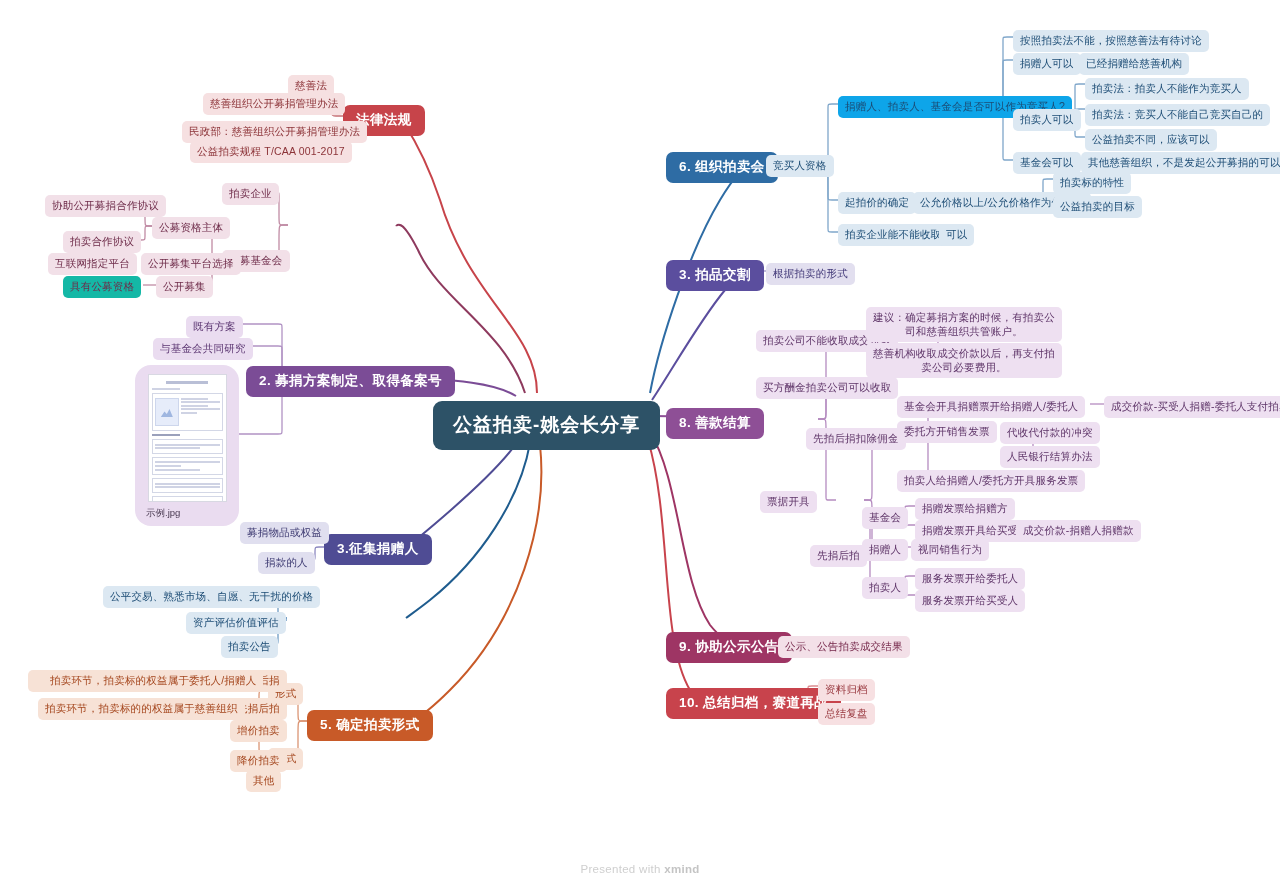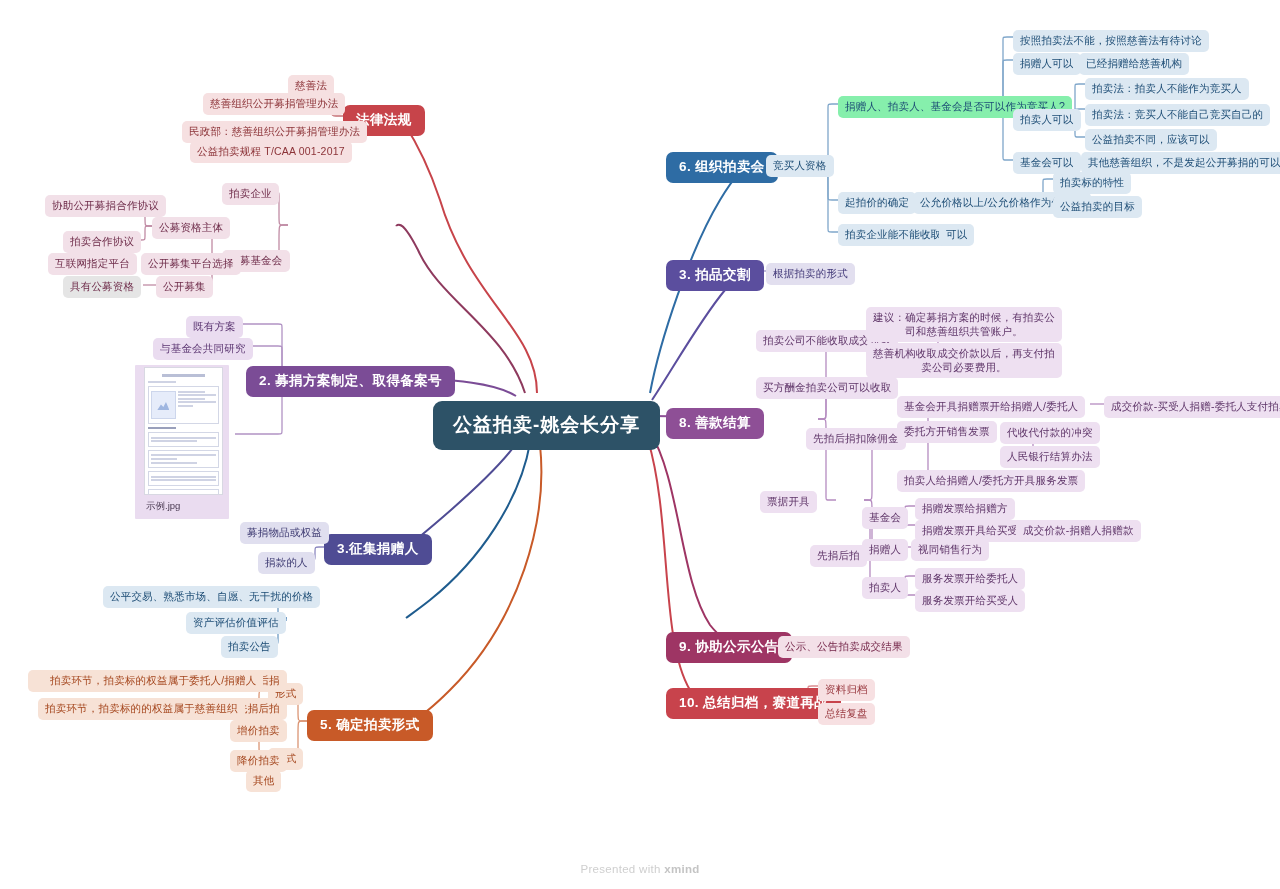--- a/index.html
+++ b/index.html
@@ -24,22 +24,22 @@
     padding:7px 13px;line-height:1.25;letter-spacing:.4px;
   }
   
   .sub{
     border-radius:5px;font-size:10.5px;padding:4px 7px;line-height:1.3;
     letter-spacing:.2px;
   }
   .sub.wrap{white-space:normal;text-align:center;}
   
   .imgnode{
-    background:#EADCF0;border-radius:1px;padding:2px 9px 6px 9px;
-    width:94px;box-sizing:border-box;
+    background:#EADCF0;border-radius:16px;padding:9px 9px 6px 9px;
+    width:104px;box-sizing:border-box;
   }
   .imgnode .thumb{
     width:79px;height:128px;background:#ffffff;border:1px solid #d8d8e2;
     margin:0 auto;display:block;box-sizing:border-box;padding:4px 3px;
     overflow:hidden;
   }
   .imgnode .cap{font-size:9.5px;color:#4a3a52;margin-top:5px;text-align:left;padding-left:2px;}
   .ln{height:2px;background:#cfd3e4;margin:1.6px 0;}
   .ln.t{height:3px;background:#b9bfd6;width:60%;margin:2px auto 4px auto;}
   .ln.s{width:70%;}
@@ -194,21 +194,21 @@
 <div class="node sub" style="left:190px;top:141px;background:#F6E0E1;color:#8C3338;">公益拍卖规程 T/CAA 001-2017</div>
 
 <div class="node sub" style="left:222px;top:183px;background:#F2E0E8;color:#6E2B49;">拍卖企业</div>
 <div class="node sub" style="left:222px;top:250px;background:#F2E0E8;color:#6E2B49;">公募基金会</div>
 <div class="node sub" style="left:152px;top:217px;background:#F2E0E8;color:#6E2B49;">公募资格主体</div>
 <div class="node sub" style="left:141px;top:253px;background:#F2E0E8;color:#6E2B49;">公开募集平台选择</div>
 <div class="node sub" style="left:156px;top:276px;background:#F2E0E8;color:#6E2B49;">公开募集</div>
 <div class="node sub" style="left:45px;top:195px;background:#F2E0E8;color:#6E2B49;">协助公开募捐合作协议</div>
 <div class="node sub" style="left:63px;top:231px;background:#F2E0E8;color:#6E2B49;">拍卖合作协议</div>
 <div class="node sub" style="left:48px;top:253px;background:#F2E0E8;color:#6E2B49;">互联网指定平台</div>
-<div class="node sub" style="left:63px;top:276px;background:#e5e5e5;color:#6E2B49;">具有公募资格</div>
+<div class="node sub" style="left:63px;top:276px;background:#14b8a6;color:#6E2B49;">具有公募资格</div>
 
 <div class="node main" style="left:246px;top:366px;background:#7B4C96;">2. 募捐方案制定、取得备案号</div>
 <div class="node sub" style="left:186px;top:316px;background:#EADCF0;color:#5B3571;">既有方案</div>
 <div class="node sub" style="left:153px;top:338px;background:#EADCF0;color:#5B3571;">与基金会共同研究</div>
 
 <div class="node imgnode" style="left:135px;top:365px;">
   <div class="thumb">
     <div class="ln t"></div>
     <div class="ln q" style="margin-left:0;"></div>
     <div class="formbox">
@@ -261,21 +261,21 @@
 <div class="node sub" style="left:230px;top:670px;background:#F7E2D6;color:#A4451C;">先拍后捐</div>
 <div class="node sub" style="left:230px;top:698px;background:#F7E2D6;color:#A4451C;">先捐后拍</div>
 <div class="node sub" style="left:230px;top:720px;background:#F7E2D6;color:#A4451C;">增价拍卖</div>
 <div class="node sub" style="left:230px;top:750px;background:#F7E2D6;color:#A4451C;">降价拍卖</div>
 <div class="node sub" style="left:246px;top:770px;background:#F7E2D6;color:#A4451C;">其他</div>
 <div class="node sub" style="left:28px;top:670px;background:#F7E2D6;color:#A4451C;padding-left:22px;">拍卖环节，拍卖标的权益属于委托人/捐赠人</div>
 <div class="node sub" style="left:38px;top:698px;background:#F7E2D6;color:#A4451C;">拍卖环节，拍卖标的的权益属于慈善组织</div>
 
 <div class="node main" style="left:666px;top:152px;background:#2E6CA4;">6. 组织拍卖会</div>
 <div class="node sub" style="left:766px;top:155px;background:#DCE8F2;color:#1B4B74;">竞买人资格</div>
-<div class="node sub" style="left:838px;top:96px;background:#86efac;color:#1B4B74;">捐赠人、拍卖人、基金会是否可以作为竞买人?</div>
+<div class="node sub" style="left:838px;top:96px;background:#0ea5e9;color:#1B4B74;">捐赠人、拍卖人、基金会是否可以作为竞买人?</div>
 <div class="node sub" style="left:838px;top:192px;background:#DCE8F2;color:#1B4B74;">起拍价的确定</div>
 <div class="node sub" style="left:838px;top:224px;background:#DCE8F2;color:#1B4B74;">拍卖企业能不能收取佣金</div>
 <div class="node sub" style="left:1013px;top:30px;background:#DCE8F2;color:#1B4B74;">按照拍卖法不能，按照慈善法有待讨论</div>
 <div class="node sub" style="left:1013px;top:53px;background:#DCE8F2;color:#1B4B74;">捐赠人可以</div>
 <div class="node sub" style="left:1013px;top:109px;background:#DCE8F2;color:#1B4B74;">拍卖人可以</div>
 <div class="node sub" style="left:1013px;top:152px;background:#DCE8F2;color:#1B4B74;">基金会可以</div>
 <div class="node sub" style="left:913px;top:192px;background:#DCE8F2;color:#1B4B74;">公允价格以上/公允价格作为保留价</div>
 <div class="node sub" style="left:939px;top:224px;background:#DCE8F2;color:#1B4B74;">可以</div>
 <div class="node sub" style="left:1079px;top:53px;background:#DCE8F2;color:#1B4B74;">已经捐赠给慈善机构</div>
 <div class="node sub" style="left:1085px;top:78px;background:#DCE8F2;color:#1B4B74;">拍卖法：拍卖人不能作为竞买人</div>

